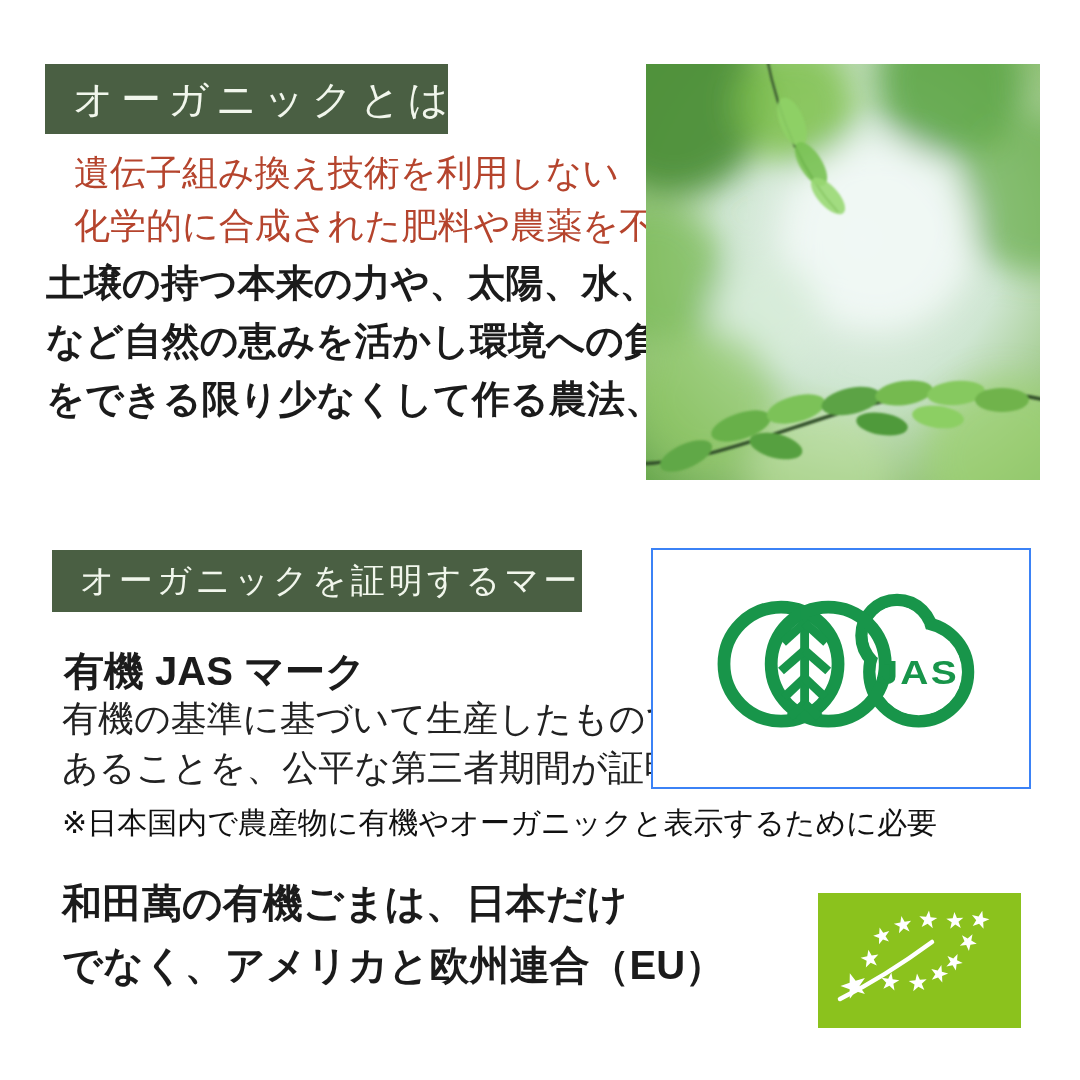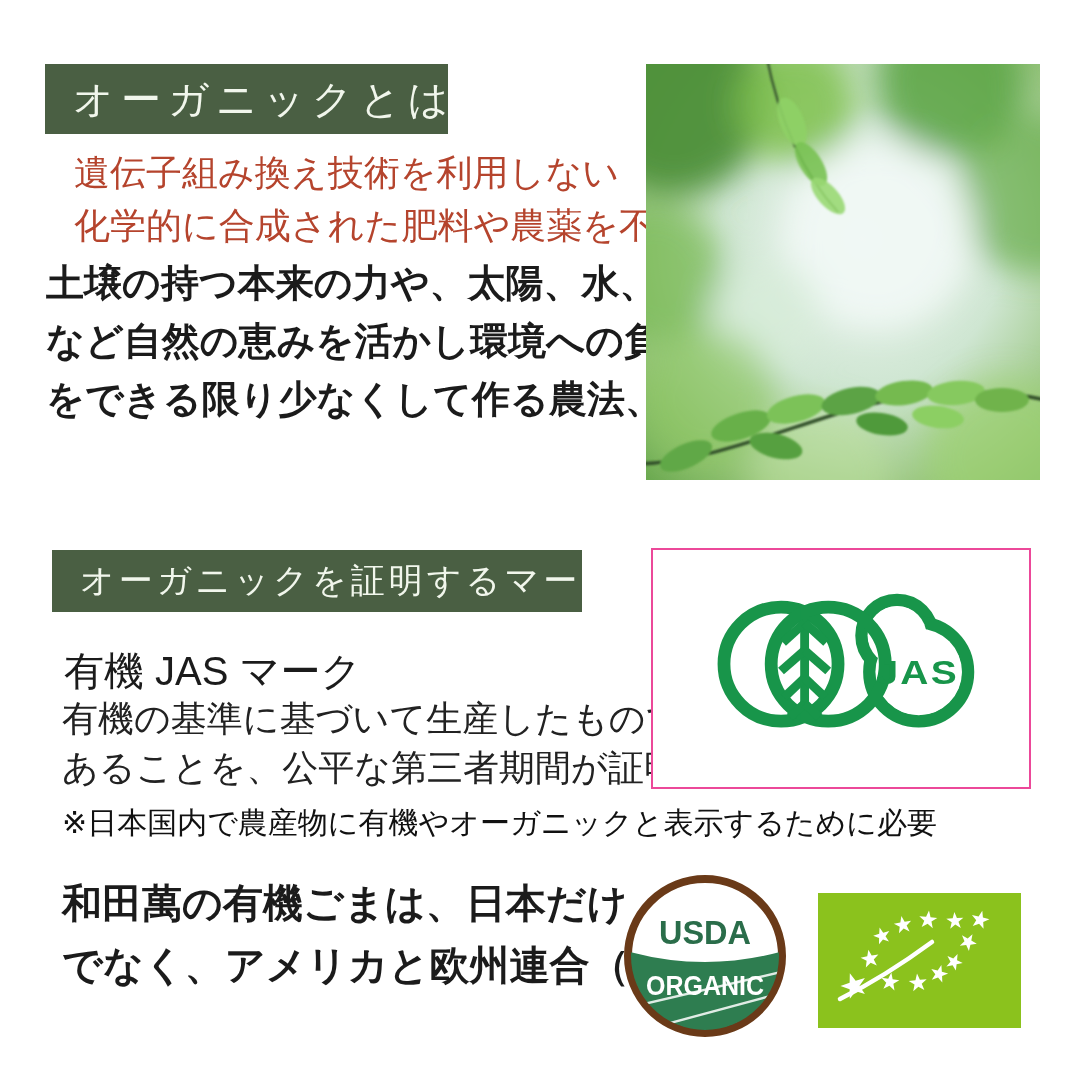--- a/index.html
+++ b/index.html
@@ -37,35 +37,35 @@
     line-height:58px; white-space:nowrap;
   }
 
   .photo {
     position:absolute; left:646px; top:64px; width:394px; height:416px;
     overflow:hidden;
   }
 
   .jas-heading {
     position:absolute; left:64px; top:644px;
-    font-size:40px; font-weight:normal; white-space:nowrap;
+    font-size:40px; font-weight:bold; white-space:nowrap;
   }
   .jas-body {
     position:absolute; left:62px; top:694px;
     font-size:36px; font-weight:normal; color:#222222;
     line-height:49px; white-space:nowrap;
   }
   .note {
     position:absolute; left:50px; top:803px;
     font-size:30px; color:#111111; white-space:nowrap;margin-left:12px;
   }
 
   .jas-box {
     position:absolute; left:651px; top:548px; width:380px; height:241px;
-    background:#ffffff; border:2px solid #ec4899;
+    background:#ffffff; border:2px solid #3b82f6;
   }
   .jas-box svg { display:block; width:100%; height:100%; }
 
   .bottom-text {
     position:absolute; left:62px; top:872px;
     font-size:40px; font-weight:bold; line-height:62px;
     white-space:nowrap;
   }
   .usda-seal { position:absolute; left:623px; top:874px; width:164px; height:164px; }
   .eu-logo   { position:absolute; left:818px; top:893px; width:203px; height:135px; }
@@ -182,40 +182,20 @@
       </g>
       <text class="jas-txt" x="268" y="136" text-anchor="middle" textLength="84" lengthAdjust="spacingAndGlyphs">JAS</text>
     </svg>
   </div>
 
   <div class="bottom-text">
     <div>和田萬の有機ごまは、日本だけ</div>
     <div>でなく、アメリカと欧州連合（EU）</div>
   </div>
 
-  <div class="usda-seal">
-    <svg viewBox="0 0 164 164">
-      <defs>
-        <clipPath id="usdaclip">
-            <circle cx="82" cy="82" r="74"></circle>
-          </clipPath>
-      </defs>
-      <circle cx="82" cy="82" r="77" fill="#ffffff" stroke="#6a3a18" stroke-width="8"></circle>
-      <g clip-path="url(#usdaclip)">
-        <path d="M 0,76 Q 82,100 164,76 L 164,164 L 0,164 Z" fill="#2e7d50"></path>
-        <g stroke="#ffffff" stroke-width="2.4" opacity="0.85">
-          <line x1="4" y1="134" x2="158" y2="98"></line>
-          <line x1="14" y1="158" x2="162" y2="118"></line>
-          <line x1="52" y1="176" x2="164" y2="140"></line>
-        </g>
-      </g>
-      <text class="usda-txt-top" x="82" y="70" text-anchor="middle" textLength="92" lengthAdjust="spacingAndGlyphs">USDA</text>
-      <text class="usda-txt-bot" x="82" y="121" text-anchor="middle" textLength="118" lengthAdjust="spacingAndGlyphs">ORGANIC</text>
-    </svg>
-  </div>
 
   <div class="eu-logo">
     <svg viewBox="0 0 203 135">
       <defs>
         <polygon id="star" points="0,-10 2.35,-3.24 9.51,-3.09 3.8,1.24 5.88,8.09 0,4 -5.88,8.09 -3.8,1.24 -9.51,-3.09 -2.35,-3.24" fill="#ffffff"></polygon>
       </defs>
       <rect width="203" height="135" fill="#8bc21d"></rect>
       <path d="M 22,106 C 50,92 80,74 114,49" fill="none" stroke="#ffffff" stroke-width="4.5" stroke-linecap="round"></path>
       <use href="#star" transform="translate(36,93) scale(1.35) rotate(-18)"></use>
       <use href="#star" transform="translate(72,89) scale(0.95) rotate(8)"></use>

